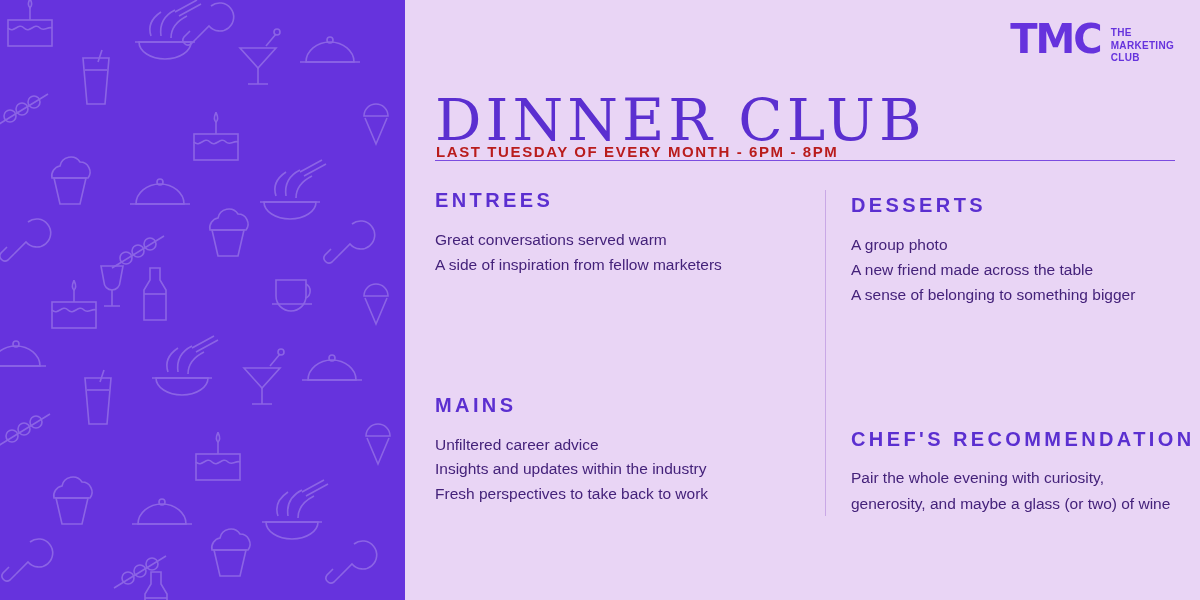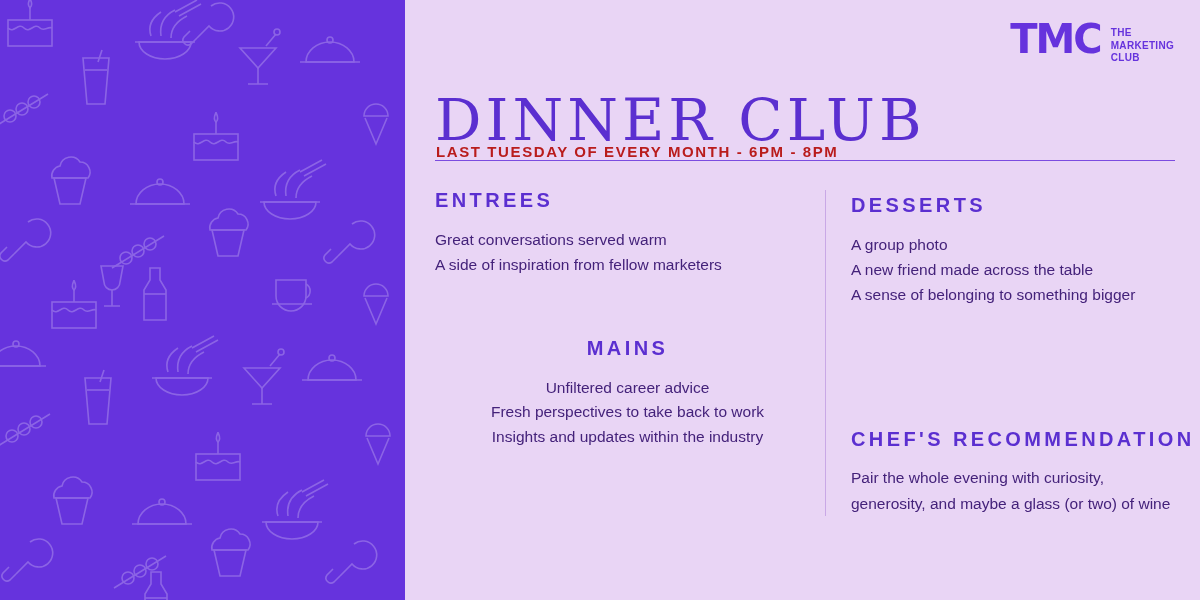--- a/index.html
+++ b/index.html
@@ -146,21 +146,21 @@
   .note {
     font-family: "Liberation Sans", sans-serif;
     font-size: 15.5px;
     color: #44227a;
     line-height: 1.62;
     max-width: 360px;
   }
 
   
   .col.left .entrees { margin-top: 0; }
-  .col.left .mains { margin-top: 60px; text-align: center; }
+  .col.left .mains { margin-top: 117px; }
   .col.right .desserts { margin-top: 5px; }
   .col.right .chef { margin-top: 122px; }
 </style>
 </head>
 <body>
 
 <div class="poster">
 
   <div class="left-panel">
     <svg class="pattern" viewBox="0 0 405 600" width="405" height="600">
@@ -289,22 +289,22 @@
 
         <div class="section entrees">
           <div class="sec-head">ENTREES</div>
           <div class="item">Great conversations served warm</div>
           <div class="item">A side of inspiration from fellow marketers</div>
         </div>
 
         <div class="section mains">
           <div class="sec-head">MAINS</div>
           <div class="item">Unfiltered career advice</div>
+          <div class="item">Insights and updates within the industry</div>
           <div class="item">Fresh perspectives to take back to work</div>
-          <div class="item">Insights and updates within the industry</div>
         </div>
 
       </div>
 
       <div class="col right">
 
         <div class="section desserts">
           <div class="sec-head">DESSERTS</div>
           <div class="item">A group photo</div>
           <div class="item">A new friend made across the table</div>

